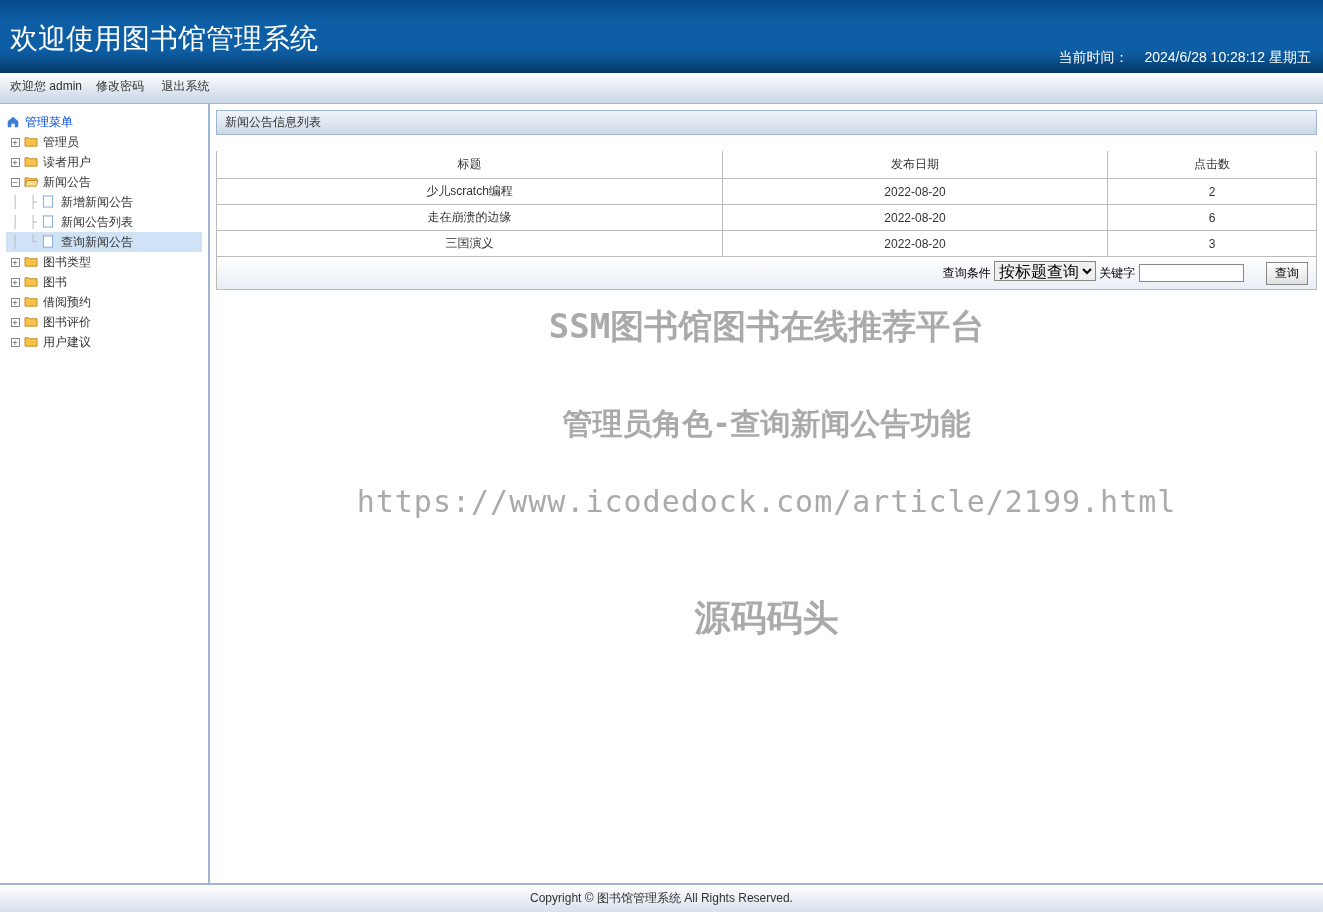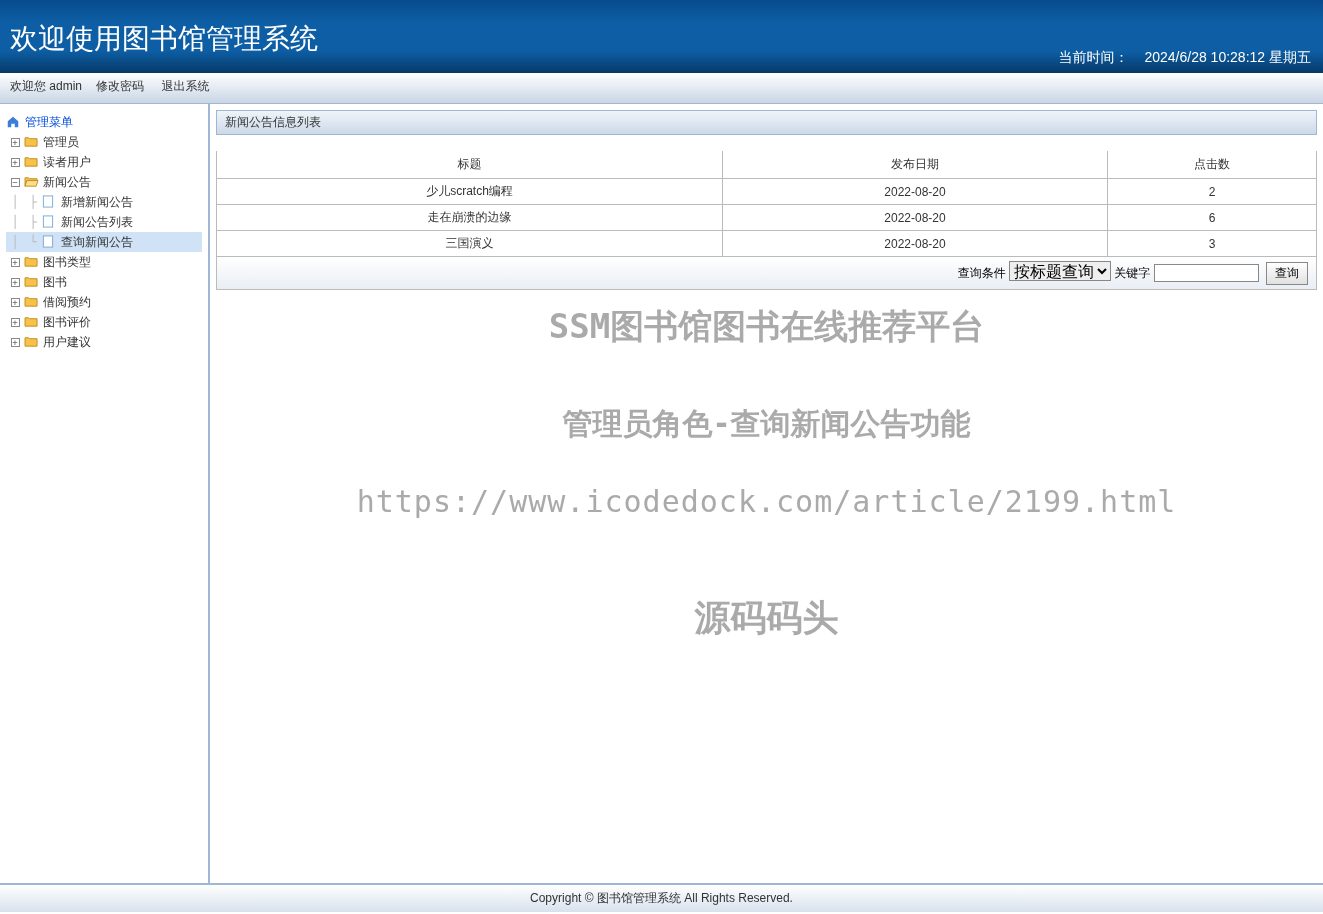--- a/index.html
+++ b/index.html
@@ -171,21 +171,21 @@
       height: 18px;
       width: 105px;
       padding: 0 2px;
     }
     .search-bar .btn {
       border: 1px solid #888;
       background: linear-gradient(to bottom, #fff, #e0e0e0);
       padding: 2px 8px;
       cursor: pointer;
       font-size: 12px;
-      margin-left: 4px;
+      margin-left: 19px;
     }
     .watermark {
       position: absolute;
       left: 0;
       right: 0;
       text-align: center;
       color: #aaa;
       font-family: "Microsoft YaHei", monospace;
       pointer-events: none;
     }

